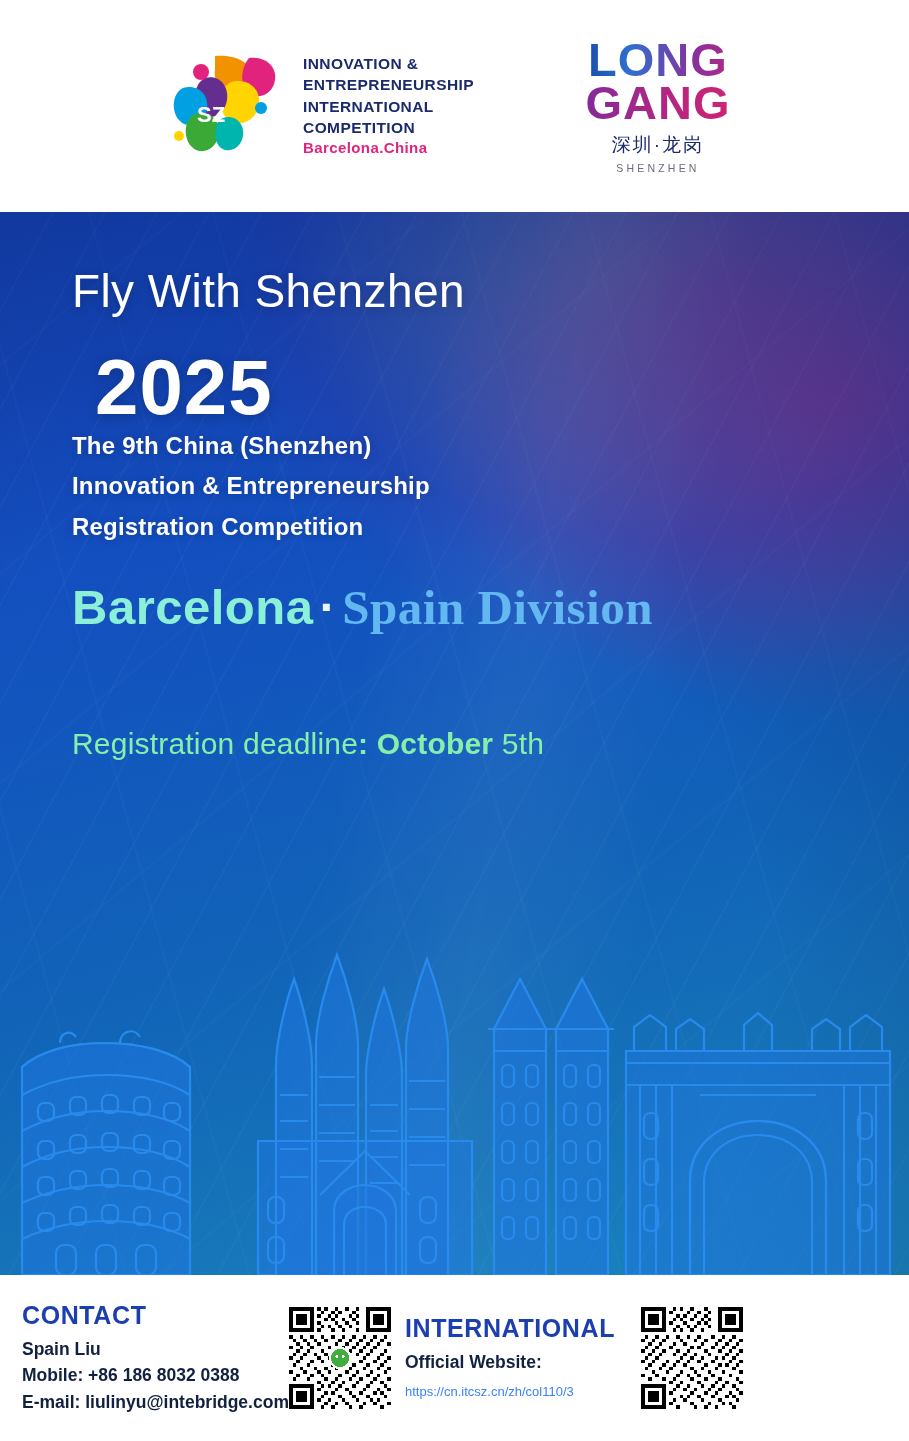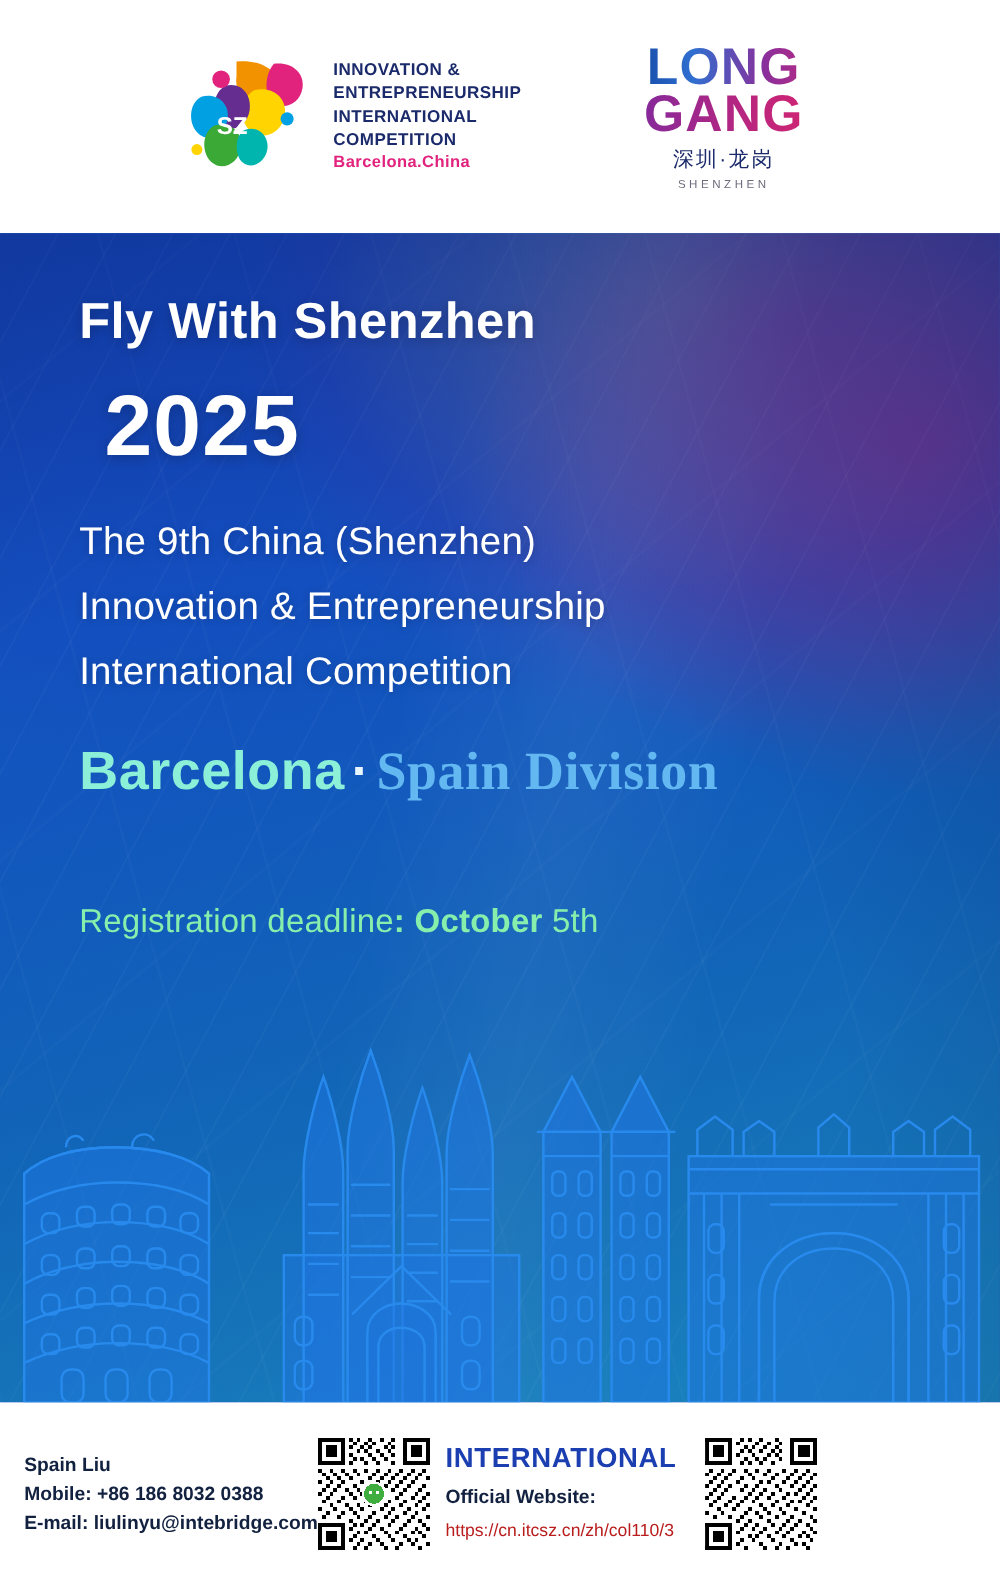--- a/index.html
+++ b/index.html
@@ -129,39 +129,38 @@
   }
 
   .copy {
     position: absolute;
     left: 72px; top: 52px;
     width: 760px;
     z-index: 5;
   }
   .headline {
     font-size: 46px;
-    font-weight: bold;
+    font-weight: normal;
     color: #ffffff;
     letter-spacing: 0.4px;
     text-shadow: 0 2px 10px rgba(0,0,0,0.22);
   }
   .year {
     margin-top: 30px;
     font-size: 78px;
     font-weight: bold;
     color: #ffffff;
     letter-spacing: 1px;
     line-height: 1;
     text-shadow: 0 2px 12px rgba(0,0,0,0.22);
     margin-left: 23px;
   }
   .subline {
-    margin-top: 38px;
-    font-size: 35px;
-    font-weight: normal;
+    font-size: 24px;
+    font-weight: bold;
     color: #ffffff;
     line-height: 1.68;
     letter-spacing: 0.2px;
     text-shadow: 0 1px 8px rgba(0,0,0,0.2);
   }
   .division {
     margin-top: 34px;
     font-size: 49px;
     font-weight: bold;
     letter-spacing: 0.5px;
@@ -209,23 +208,23 @@
     margin-bottom: 6px;
   }
   .f-line {
     font-size: 17.5px;
     font-weight: bold;
     color: #12213f;
     line-height: 1.52;
     white-space: nowrap;
   }
   .f-line.small {
-    font-size: 16px;
+    font-size: 13px;
     font-weight: normal;
-    color: #b91c1c;
+    color: #3b82f6;
     margin-top: 7px;
   }
   .qr {
     width: 102px; height: 102px;
     flex: 0 0 auto;
   }
   .qr svg { display: block; }
   .f-text-wrap { min-width: 0; }
 </style>
 </head>
@@ -277,21 +276,21 @@
     <div class="bg-sheen"></div>
     <div class="bg-scratch"></div>
     <div class="bg-vignette"></div>
 
     <div class="copy">
       <div class="headline">Fly With Shenzhen</div>
       <div class="year">2025</div>
       <div class="subline">
         <div>The 9th China (Shenzhen)</div>
         <div>Innovation &amp; Entrepreneurship</div>
-        <div>International Competition</div>
+        <div>Registration Competition</div>
       </div>
       <div class="division">
         <span class="city">Barcelona</span><span class="dot">·</span><span class="country">Spain Division</span>
       </div>
       <div class="deadline">
         <span>Registration deadline</span><span class="b">:</span>
         <span class="b">October</span>
         <span>5th</span>
       </div>
     </div>
@@ -419,20 +418,21 @@
         </g>
 
       </g>
     </svg>
   </div>
 
   <div class="footer">
 
     <div class="f-col f-contact">
       <div class="f-text-wrap">
+        <div class="f-title">CONTACT</div>
         <div class="f-line">Spain Liu</div>
         <div class="f-line">Mobile: +86 186 8032 0388</div>
         <div class="f-line">E-mail: liulinyu@intebridge.com</div>
       </div>
       <div class="qr">
         <svg width="102" height="102" viewBox="0 0 29 29" shape-rendering="crispEdges" xmlns="http://www.w3.org/2000/svg">
           <rect width="29" height="29" fill="#ffffff"></rect>
           <g fill="#000000">
             <rect x="0" y="0" width="7" height="1"></rect>
               <rect x="0" y="6" width="7" height="1"></rect>

